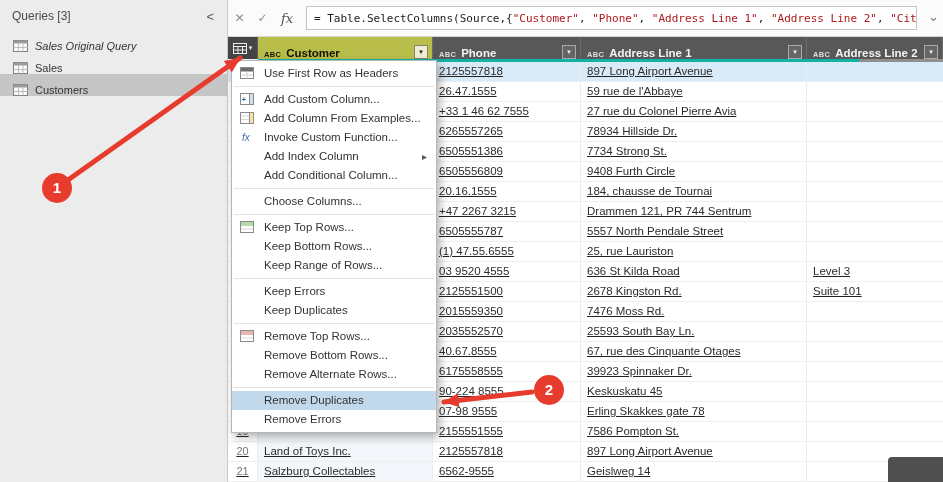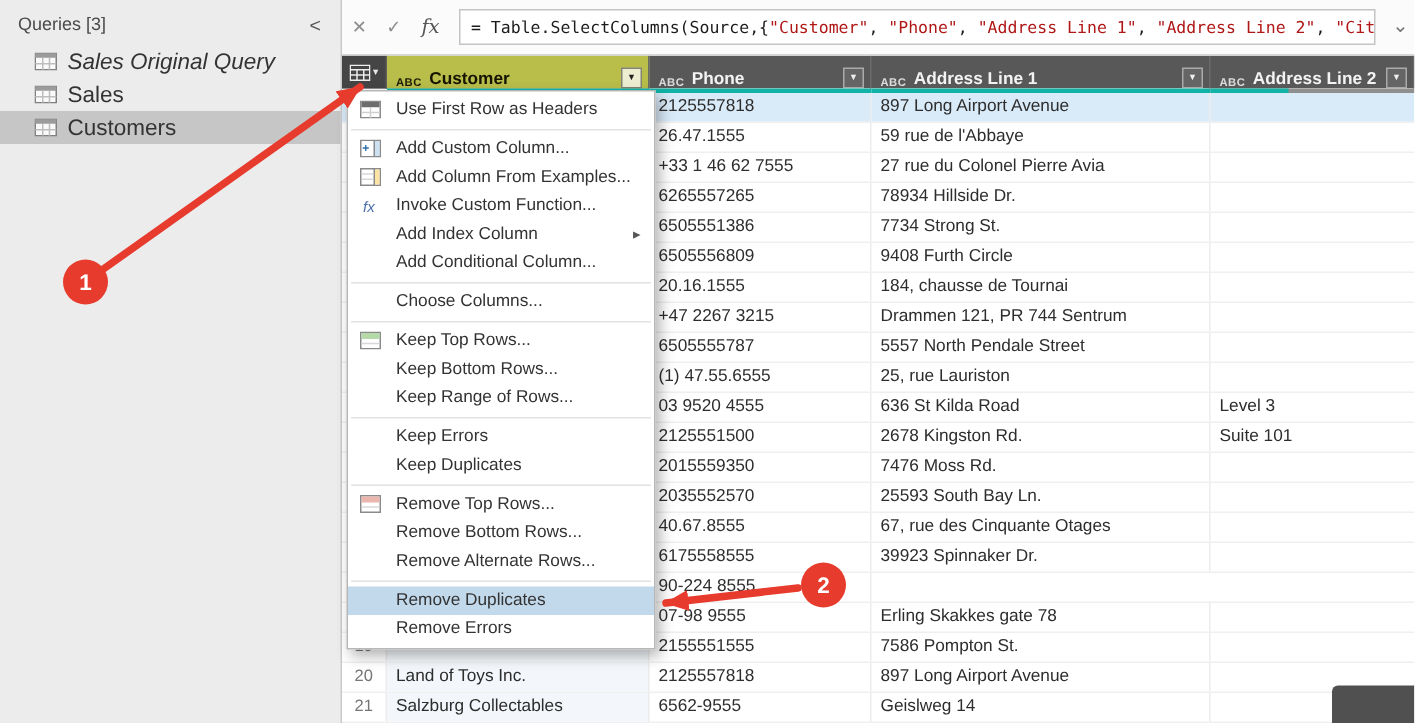--- a/index.html
+++ b/index.html
@@ -5,22 +5,22 @@
   html,body{margin:0;padding:0;background:#fff;}
   .app{position:relative;width:943px;height:482px;overflow:hidden;background:#fff;
        font-family:"Liberation Sans","DejaVu Sans",sans-serif;font-size:12px;color:#222;}
 
   
   .sidebar{position:absolute;left:0;top:0;width:228px;height:482px;background:#ececec;
            border-right:1px solid #c9c9c9;box-sizing:border-box;}
   .sb-head{display:flex;justify-content:space-between;align-items:center;
            padding:9px 10px 7px 12px;color:#4a4a4a;font-size:12px;text-align:right;}
   .collapse{color:#555;font-size:13px;line-height:11px;cursor:pointer;padding:0 3px;}
-  .q-item{display:flex;align-items:center;height:22px;padding-left:23px;color:#333;
-          font-size:15px;cursor:pointer;white-space:nowrap;}
+  .q-item{display:flex;align-items:flex-end;height:22px;padding-left:13px;color:#333;
+          font-size:11px;cursor:pointer;white-space:nowrap;}
   .q-item.sel{background:#c6c6c6;}
   .q-ico{margin-right:7px;display:flex;align-items:center;}
   .q-label.it{font-style:italic;}
 
   
   .main{position:absolute;left:228px;top:0;width:715px;height:482px;}
 
   .formula-bar{position:relative;height:37px;border-bottom:1px solid #d6d6d6;display:flex;
                align-items:center;background:#fbfbfb;box-sizing:border-box;}
   .fb-ico{color:#8d8d8d;font-size:12px;width:23px;text-align:center;cursor:pointer;}
@@ -45,21 +45,21 @@
                align-items:center;justify-content:center;font-size:6px;color:#f0f0f0;
                background:rgba(255,255,255,.08);margin-left:4px;box-sizing:border-box;}
   .hcell.hsel{background:var(--hdrsel);color:#141400;}
   .hcell.hsel .abc{opacity:.95;}
   .hcell.hsel .fbtn{border-color:rgba(0,0,0,.45);color:#222;background:rgba(255,255,255,.75);}
 
   .quality-bar{display:flex;height:3px;background:#fff;padding-left:30px;box-sizing:border-box;}
   .qseg{height:3px;position:relative;box-sizing:border-box;}
   .qfill{height:3px;background:var(--teal);}
 
-  .grid-body{position:relative;}
+  .grid-body{position:relative;text-decoration:underline;}
   .grow{display:flex;height:20px;line-height:19px;border-bottom:1px solid #efefef;
         box-sizing:border-box;background:#fff;}
   .cell{box-sizing:border-box;padding:0 6px;font-size:11.5px;color:#2d2d2d;white-space:nowrap;
         overflow:hidden;border-right:1px solid #ececec;cursor:default;}
   .rownum{width:30px;text-align:center;color:#767676;font-size:11px;padding:0 2px;}
   .c-cust{width:175px;background:#f3f7fb;}
   .c-phone{width:148px;}
   .c-a1{width:226px;}
   .c-a2{flex:1;border-right:none;}
   .grow.rhl .cell{background:var(--rowhl);}
@@ -306,20 +306,21 @@
           <div class="cell rownum">16</div>
           <div class="cell c-cust"></div>
           <div class="cell c-phone">6175558555</div>
           <div class="cell c-a1">39923 Spinnaker Dr.</div>
           <div class="cell c-a2"></div>
         </div>
         <div class="grow">
           <div class="cell rownum">17</div>
           <div class="cell c-cust"></div>
           <div class="cell c-phone">90-224 8555</div>
+          <div class="cell c-a1">Keskuskatu 45</div>
           <div class="cell c-a2"></div>
         </div>
         <div class="grow">
           <div class="cell rownum">18</div>
           <div class="cell c-cust"></div>
           <div class="cell c-phone">07-98 9555</div>
           <div class="cell c-a1">Erling Skakkes gate 78</div>
           <div class="cell c-a2"></div>
         </div>
         <div class="grow">

